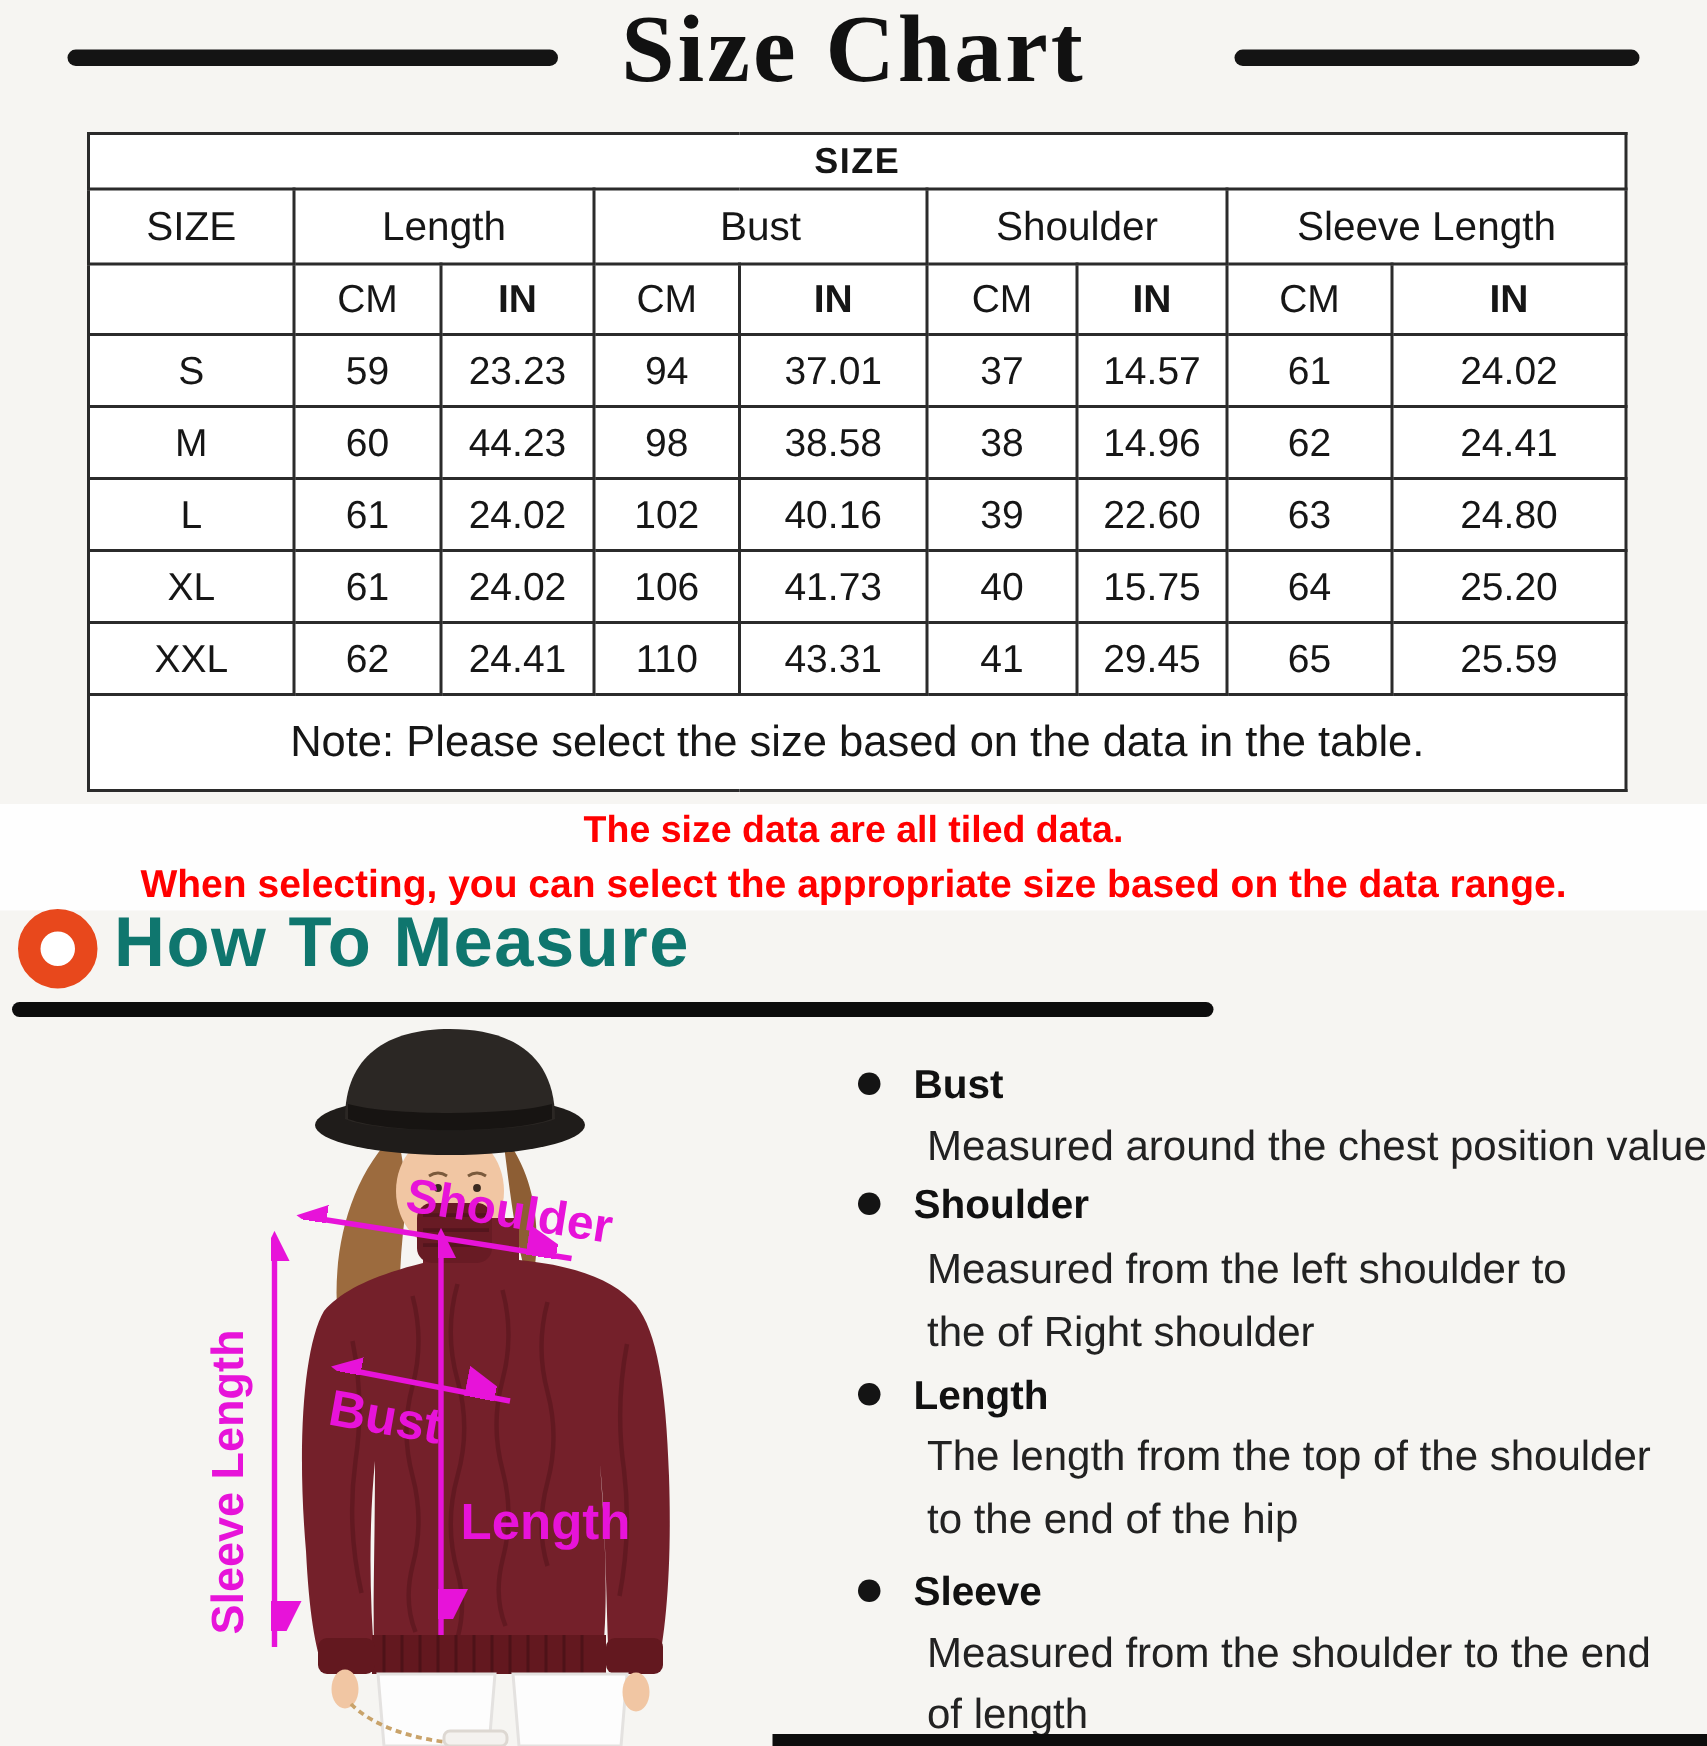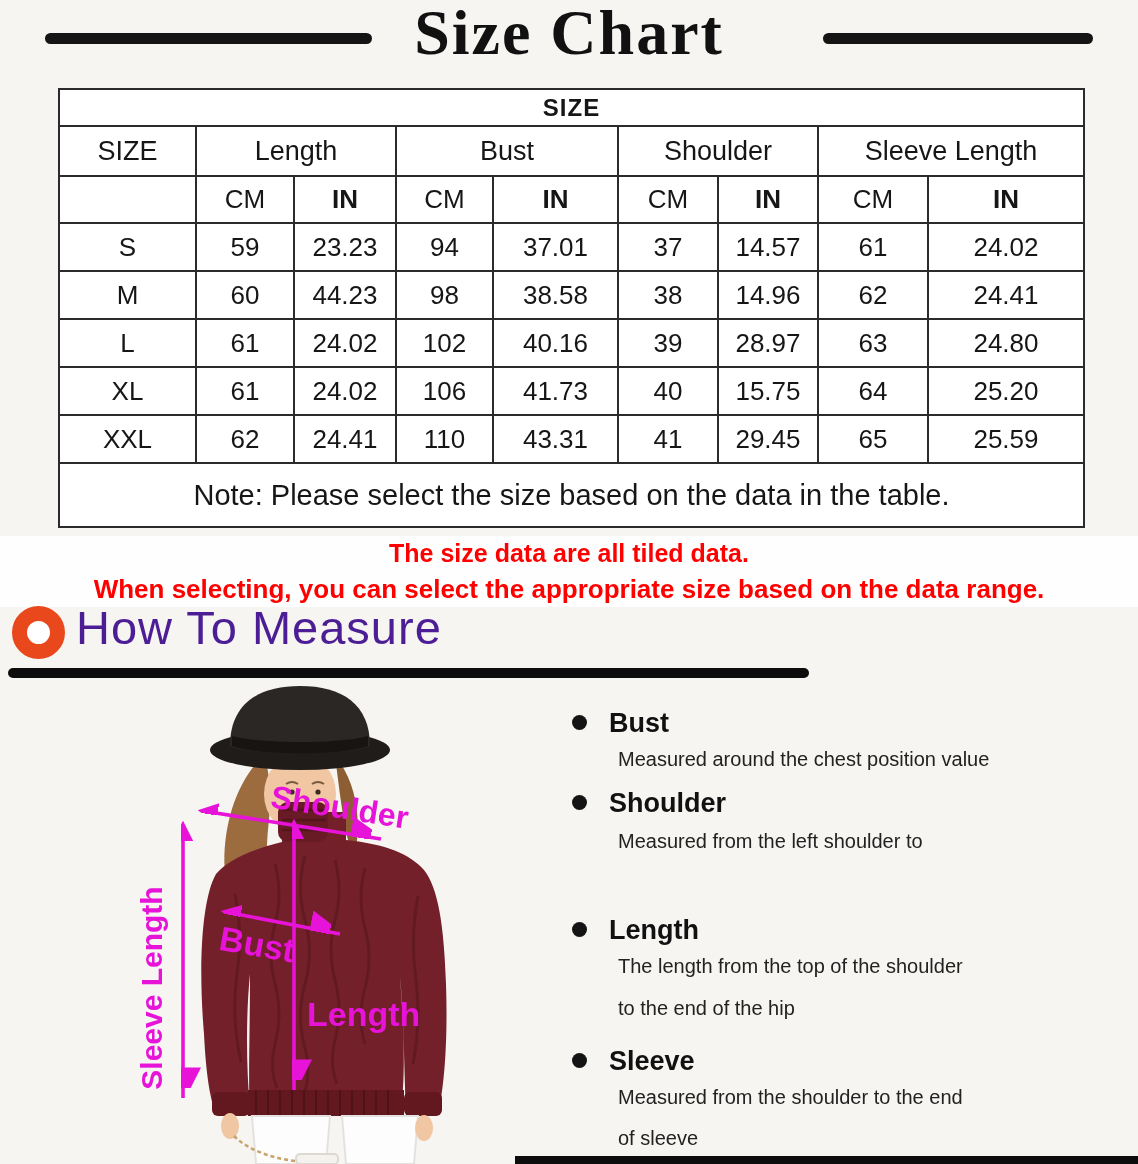--- a/index.html
+++ b/index.html
@@ -37,37 +37,37 @@
   
   .warning{position:absolute;left:0;top:536px;width:1138px;text-align:center;background:#fefefe;}
   .warning .w1{font-size:25px;font-weight:bold;color:#ff0000;line-height:35px;}
   .warning .w2{font-size:26px;font-weight:bold;color:#ff0000;line-height:36px;}
   
   .htm-ring{
     position:absolute;left:12px;top:606px;width:23px;height:23px;
     border:15px solid #e8481c;border-radius:50%;background:#fff;
   }
   .htm-heading{
-    position:absolute;left:76px;top:600px;font-size:47px;font-weight:normal;color:#4c1d95;
+    position:absolute;left:76px;top:600px;font-size:47px;font-weight:bold;color:#0f766e;
     letter-spacing:1px;
     text-align:center;
   }
   .htm-underline{
     position:absolute;left:8px;top:668px;width:801px;height:10px;background:#0d0d0d;border-radius:6px;
   }
   
   .figure{position:absolute;left:100px;top:684px;width:460px;height:480px;}
   
   .guide{position:absolute;left:572px;top:700px;width:566px;height:464px;}
   .g-term{position:absolute;left:0;font-weight:bold;font-size:27px;color:#111;}
   .g-term .dot{
     display:inline-block;width:15px;height:15px;border-radius:50%;
     background:#141414;margin-right:22px;vertical-align:2px;
   }
-  .g-desc{position:absolute;left:46px;font-size:20px;color:#222;white-space:nowrap;}
+  .g-desc{position:absolute;left:46px;font-size:28px;color:#222;white-space:nowrap;}
   
   .bottom-bar{position:absolute;left:515px;top:1156px;width:623px;height:8px;background:#0d0d0d;}
 </style>
 </head>
 <body>
 
 <div class="title-wrap">
   <div class="title-line left"></div>
   <div class="title-text">Size Chart</div>
   <div class="title-line right"></div>
@@ -129,21 +129,21 @@
     <td>62</td>
     <td>24.41</td>
   </tr>
   <tr class="r-data">
     <td>L</td>
     <td>61</td>
     <td>24.02</td>
     <td>102</td>
     <td>40.16</td>
     <td>39</td>
-    <td>28.97</td>
+    <td>22.60</td>
     <td>63</td>
     <td>24.80</td>
   </tr>
   <tr class="r-data">
     <td>XL</td>
     <td>61</td>
     <td>24.02</td>
     <td>106</td>
     <td>41.73</td>
     <td>40</td>
@@ -259,23 +259,24 @@
     <text x="62" y="304" font-size="30" text-anchor="middle" transform="rotate(-90 62 304)">Sleeve Length</text>
   </g>
 </svg>
 
 <div class="guide">
   <div class="g-term" style="top:8px"><span class="dot"></span><span>Bust</span></div>
   <div class="g-desc" style="top:48px">Measured around the chest position value</div>
 
   <div class="g-term" style="top:88px"><span class="dot"></span><span>Shoulder</span></div>
   <div class="g-desc" style="top:130px">Measured from the left shoulder to</div>
+  <div class="g-desc" style="top:172px">the of Right shoulder</div>
 
   <div class="g-term" style="top:215px"><span class="dot"></span><span>Length</span></div>
   <div class="g-desc" style="top:255px">The length from the top of the shoulder</div>
   <div class="g-desc" style="top:297px">to the end of the hip</div>
 
   <div class="g-term" style="top:346px"><span class="dot"></span><span>Sleeve</span></div>
   <div class="g-desc" style="top:386px">Measured from the shoulder to the end</div>
-  <div class="g-desc" style="top:427px">of sleeve</div>
+  <div class="g-desc" style="top:427px">of length</div>
 </div>
 
 <div class="bottom-bar"></div>
 
 </body></html>

